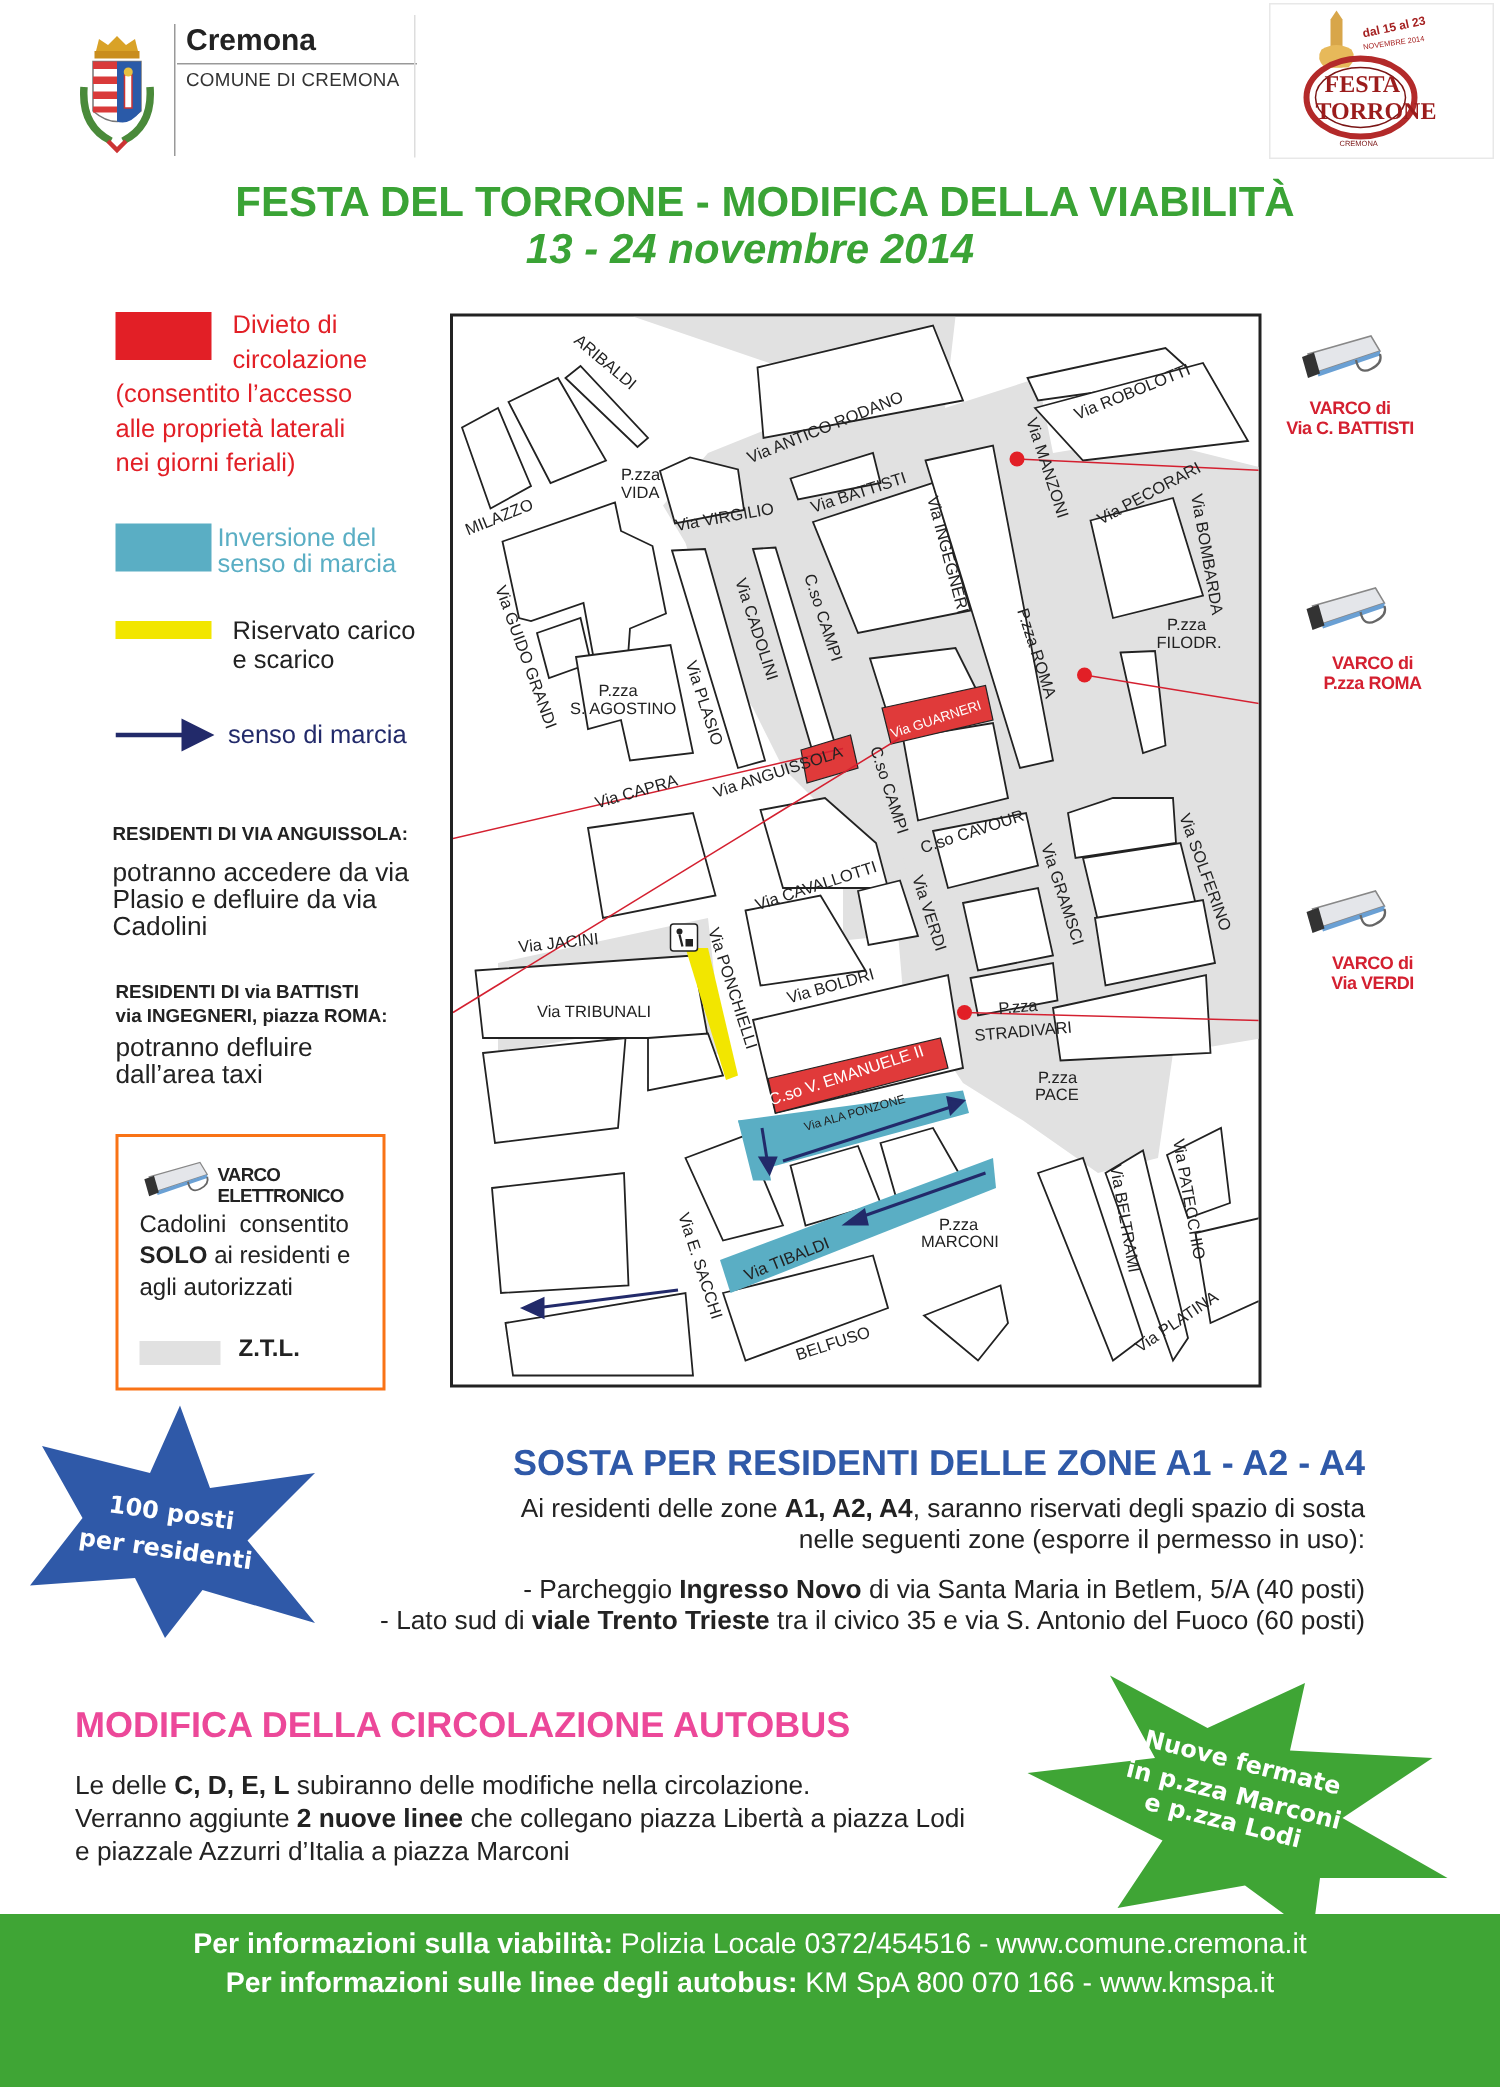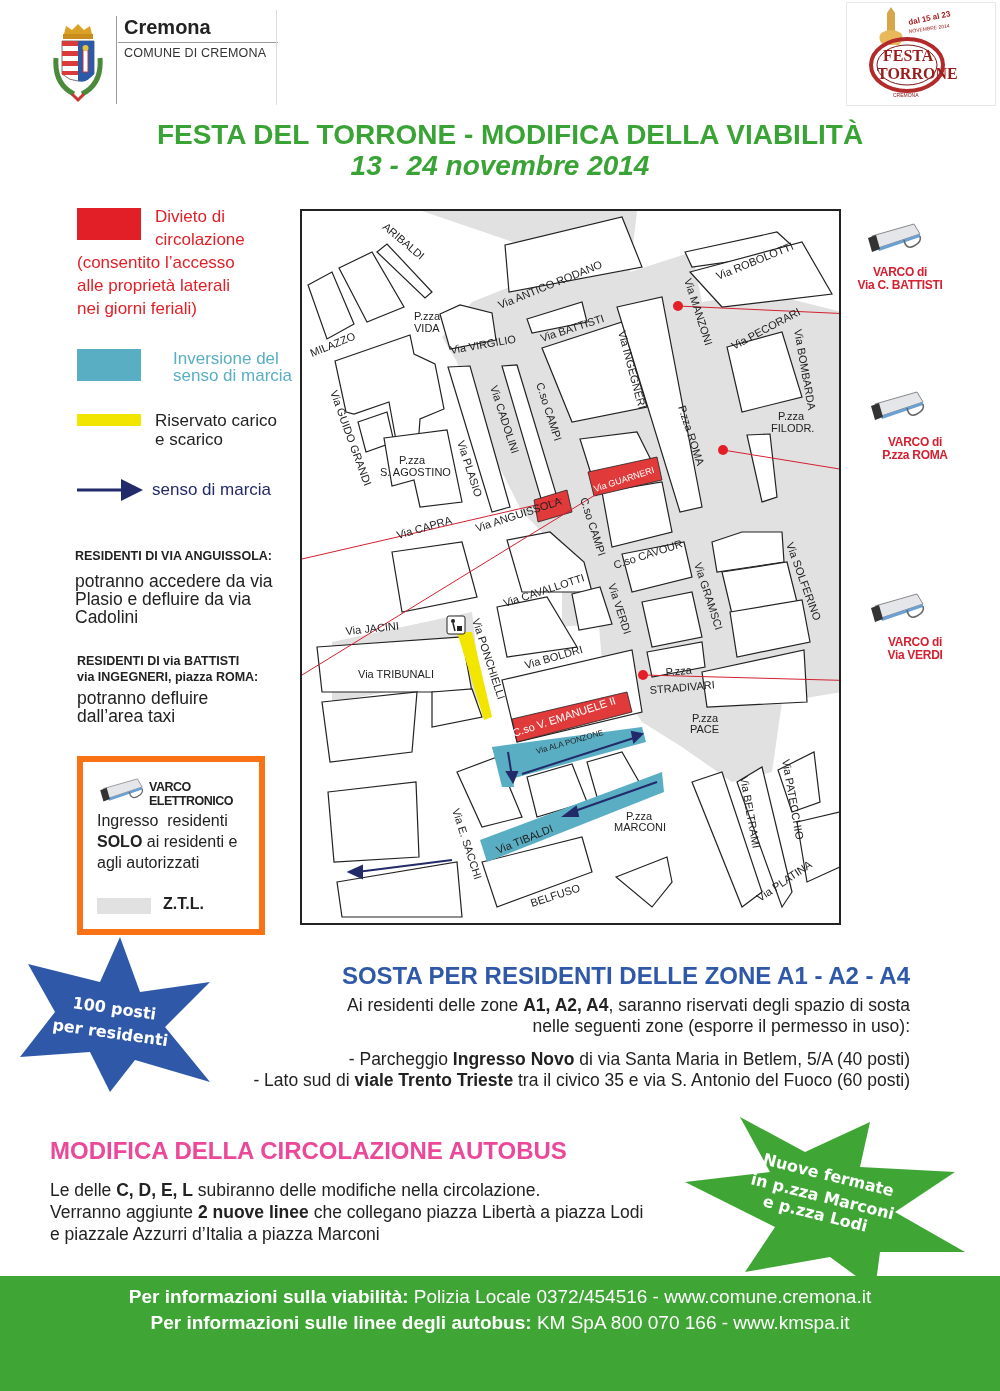--- a/index.html
+++ b/index.html
@@ -14,26 +14,26 @@
   .logo-sub{left:76px;top:36px;font-size:12.5px;color:#333;letter-spacing:.2px;}
   .logo-box-r{left:228px;top:0;width:1px;height:95px;background:#ddd;}
   .logo-festa{left:846px;top:2px;width:148px;height:102px;border:1px solid #e8e8e8;}
   
   .title{left:0;top:120px;width:1020px;text-align:center;color:#3aa335;font-weight:bold;font-size:28px;line-height:30px;}
   .subtitle{left:0;top:150px;width:1000px;text-align:center;color:#3aa335;font-weight:bold;font-size:28px;font-style:italic;}
   
   .legend-swatch{left:77px;width:64px;}
   .lg-red-text{left:155px;top:205px;color:#e21f26;font-size:17px;line-height:23px;}
   .lg-red-text2{left:77px;top:251px;color:#e21f26;font-size:17px;line-height:23px;}
-  .lg-blue-text{left:145px;top:350px;color:#5aaec4;font-size:17px;line-height:17px;margin-left:28px;}
+  .lg-blue-text{left:145px;top:350px;color:#5aaec4;font-size:17px;line-height:17px;}
   .lg-yellow-text{left:155px;top:411px;color:#222;font-size:17px;line-height:19px;}
   .lg-arrow-text{left:152px;top:480px;color:#222a6a;font-size:17px;}
   .res-head{font-weight:bold;font-size:12.5px;color:#222;line-height:16px;}
   .res-body{font-size:17.5px;color:#222;line-height:18px;}
-  .varco-box{left:77px;top:756px;width:176px;height:167px;border:6px solid #f97316;background:#fff;}
+  .varco-box{left:77px;top:756px;width:176px;height:167px;border:2px solid #f97316;background:#fff;}
   .varco-title{left:66px;top:18px;font-size:12.5px;font-weight:bold;letter-spacing:-0.5px;}
   .varco-body{left:14px;top:48px;width:155px;font-size:16px;line-height:21px;}
   .ztl-sw{left:14px;top:136px;width:54px;height:16px;background:#e1e1e1;}
   .ztl-lbl{left:80px;top:133px;font-size:16px;font-weight:bold;}
   
   .map{left:300px;top:209px;width:541px;height:716px;border:2px solid #222;box-sizing:border-box;background:#fff;overflow:hidden;}
   .map svg text{font-family:"Liberation Sans",sans-serif;}
   .cam-label{width:100px;text-align:center;color:#d42030;font-weight:bold;font-size:12px;line-height:13px;letter-spacing:-0.3px;}
   
   .star-blue{left:0;top:932px;width:225px;height:160px;}
@@ -137,21 +137,21 @@
 
 <div class="abs varco-box">
   <svg class="abs" style="left:14px;top:14px;" width="50" height="30" viewBox="0 0 62 34">
     <path d="M8 14 L50 2 L56 12 L14 26 Z" fill="#e4e6ea" stroke="#888" stroke-width="1"></path>
     <path d="M14 26 L56 12 L56 15 L15 29 Z" fill="#6aa0d4"></path>
     <path d="M4 16 L12 13 L16 27 L8 30 Z" fill="#333"></path>
     <path d="M40 18 Q42 28 50 24 Q58 20 56 14" stroke="#666" fill="none" stroke-width="1.5"></path>
   </svg>
   <div class="abs varco-title">VARCO ELETTRONICO</div>
   <div class="abs varco-body">
-    <div style="white-space:pre;">Ingresso  residenti</div>
+    <div style="white-space:pre;">Cadolini  consentito</div>
     <div><b>SOLO</b><span> ai residenti e</span></div>
     <div>agli autorizzati</div>
   </div>
   <div class="abs ztl-sw"></div>
   <div class="abs ztl-lbl">Z.T.L.</div>
 </div>
 
 <div class="abs map">
   <svg width="541" height="716" viewBox="300 209 541 716">
     <g fill="#e1e1e1">

